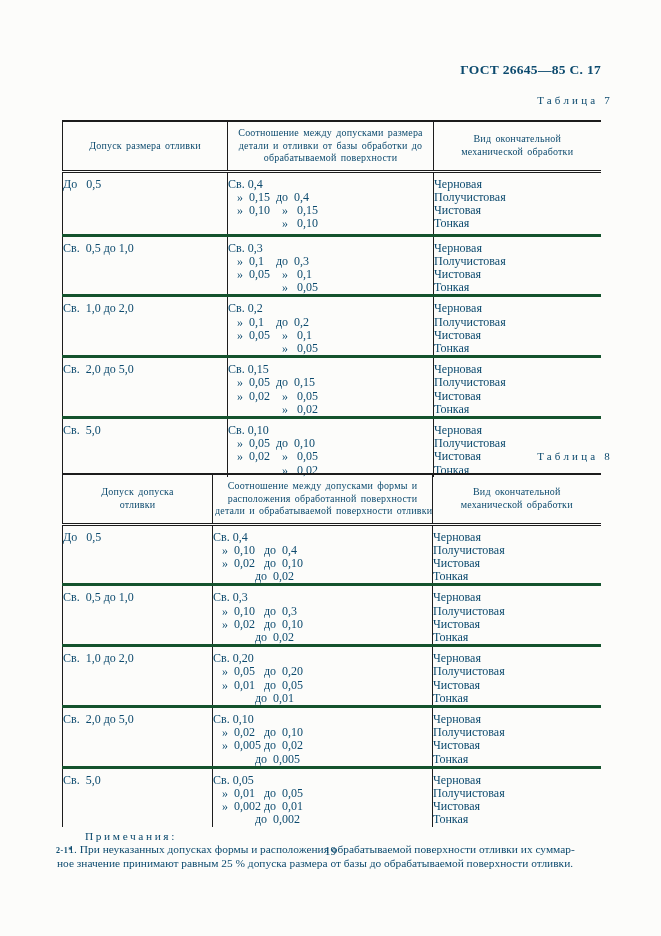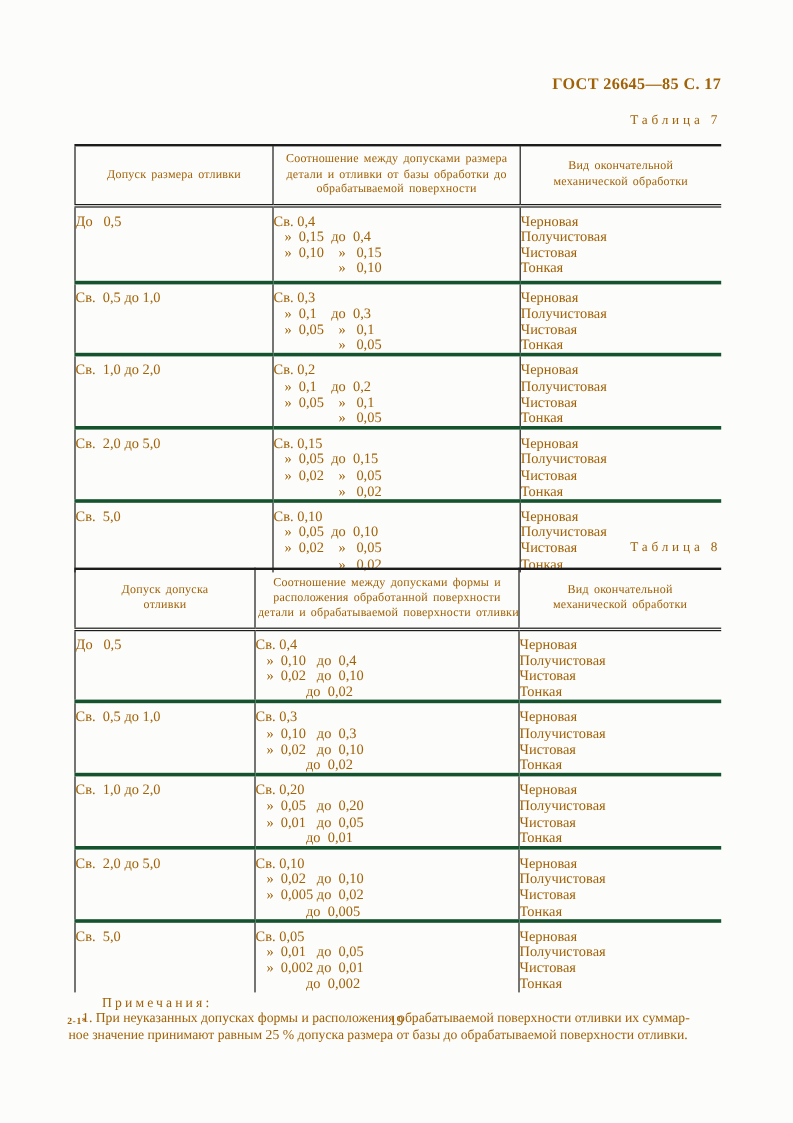--- a/index.html
+++ b/index.html
@@ -2,35 +2,35 @@
 <html><head>
 <meta charset="utf-8">
 <style>
   html, body { margin: 0; padding: 0; background: #e8e8e6; }
   .page {
     position: relative;
     width: 661px;
     height: 936px;
     margin: 0 auto;
     background: #fcfcfa;
-    color: #a16207;
+    color: #0c4a6e;
     font-family: "Liberation Serif", serif;
     overflow: hidden;
   }
   .doc-header {
     position: absolute;
     top: 62px;
     right: 60px;
     font-size: 13.5px;
     font-weight: bold;
     letter-spacing: 0.3px;
   }
   .table-caption {
     position: absolute;
-    right: 60px;
+    right: 48px;
     font-size: 11px;
     letter-spacing: 3.2px;
   }
   .caption-7 { top: 94px; }
   .caption-8 { top: 450px; }
 
   table.gost {
     position: absolute;
     left: 62px;
     width: 538px;

